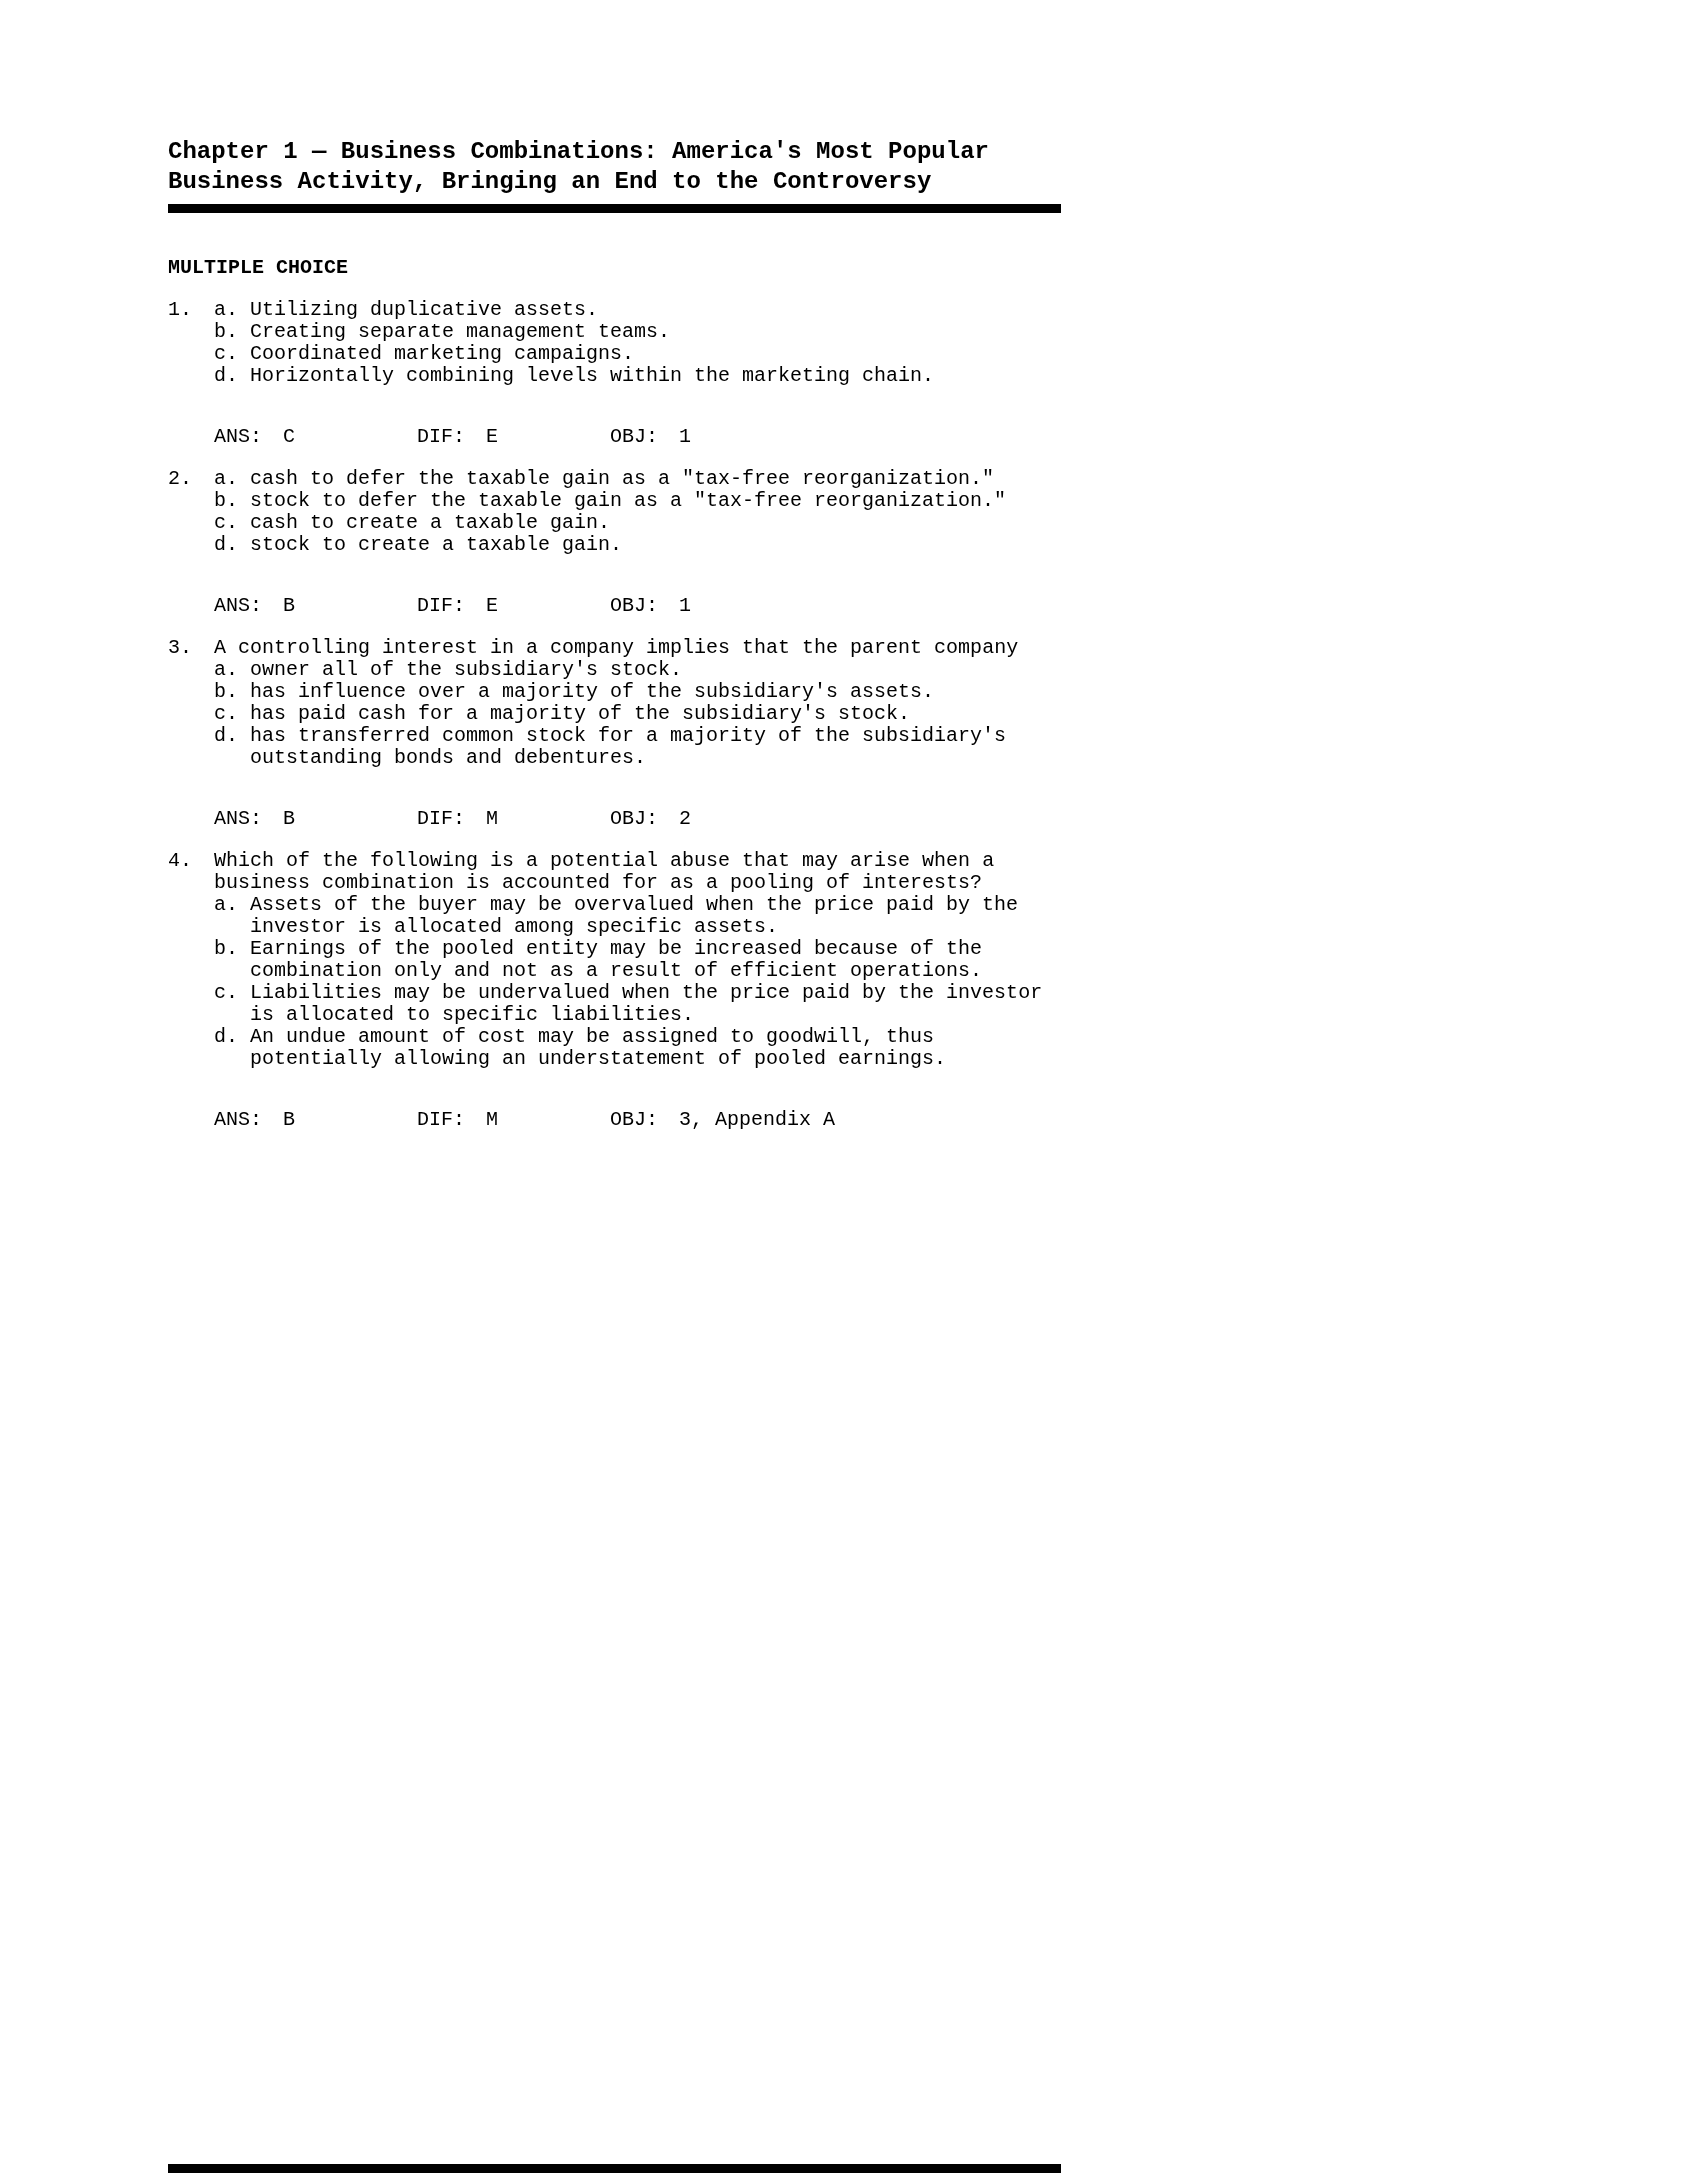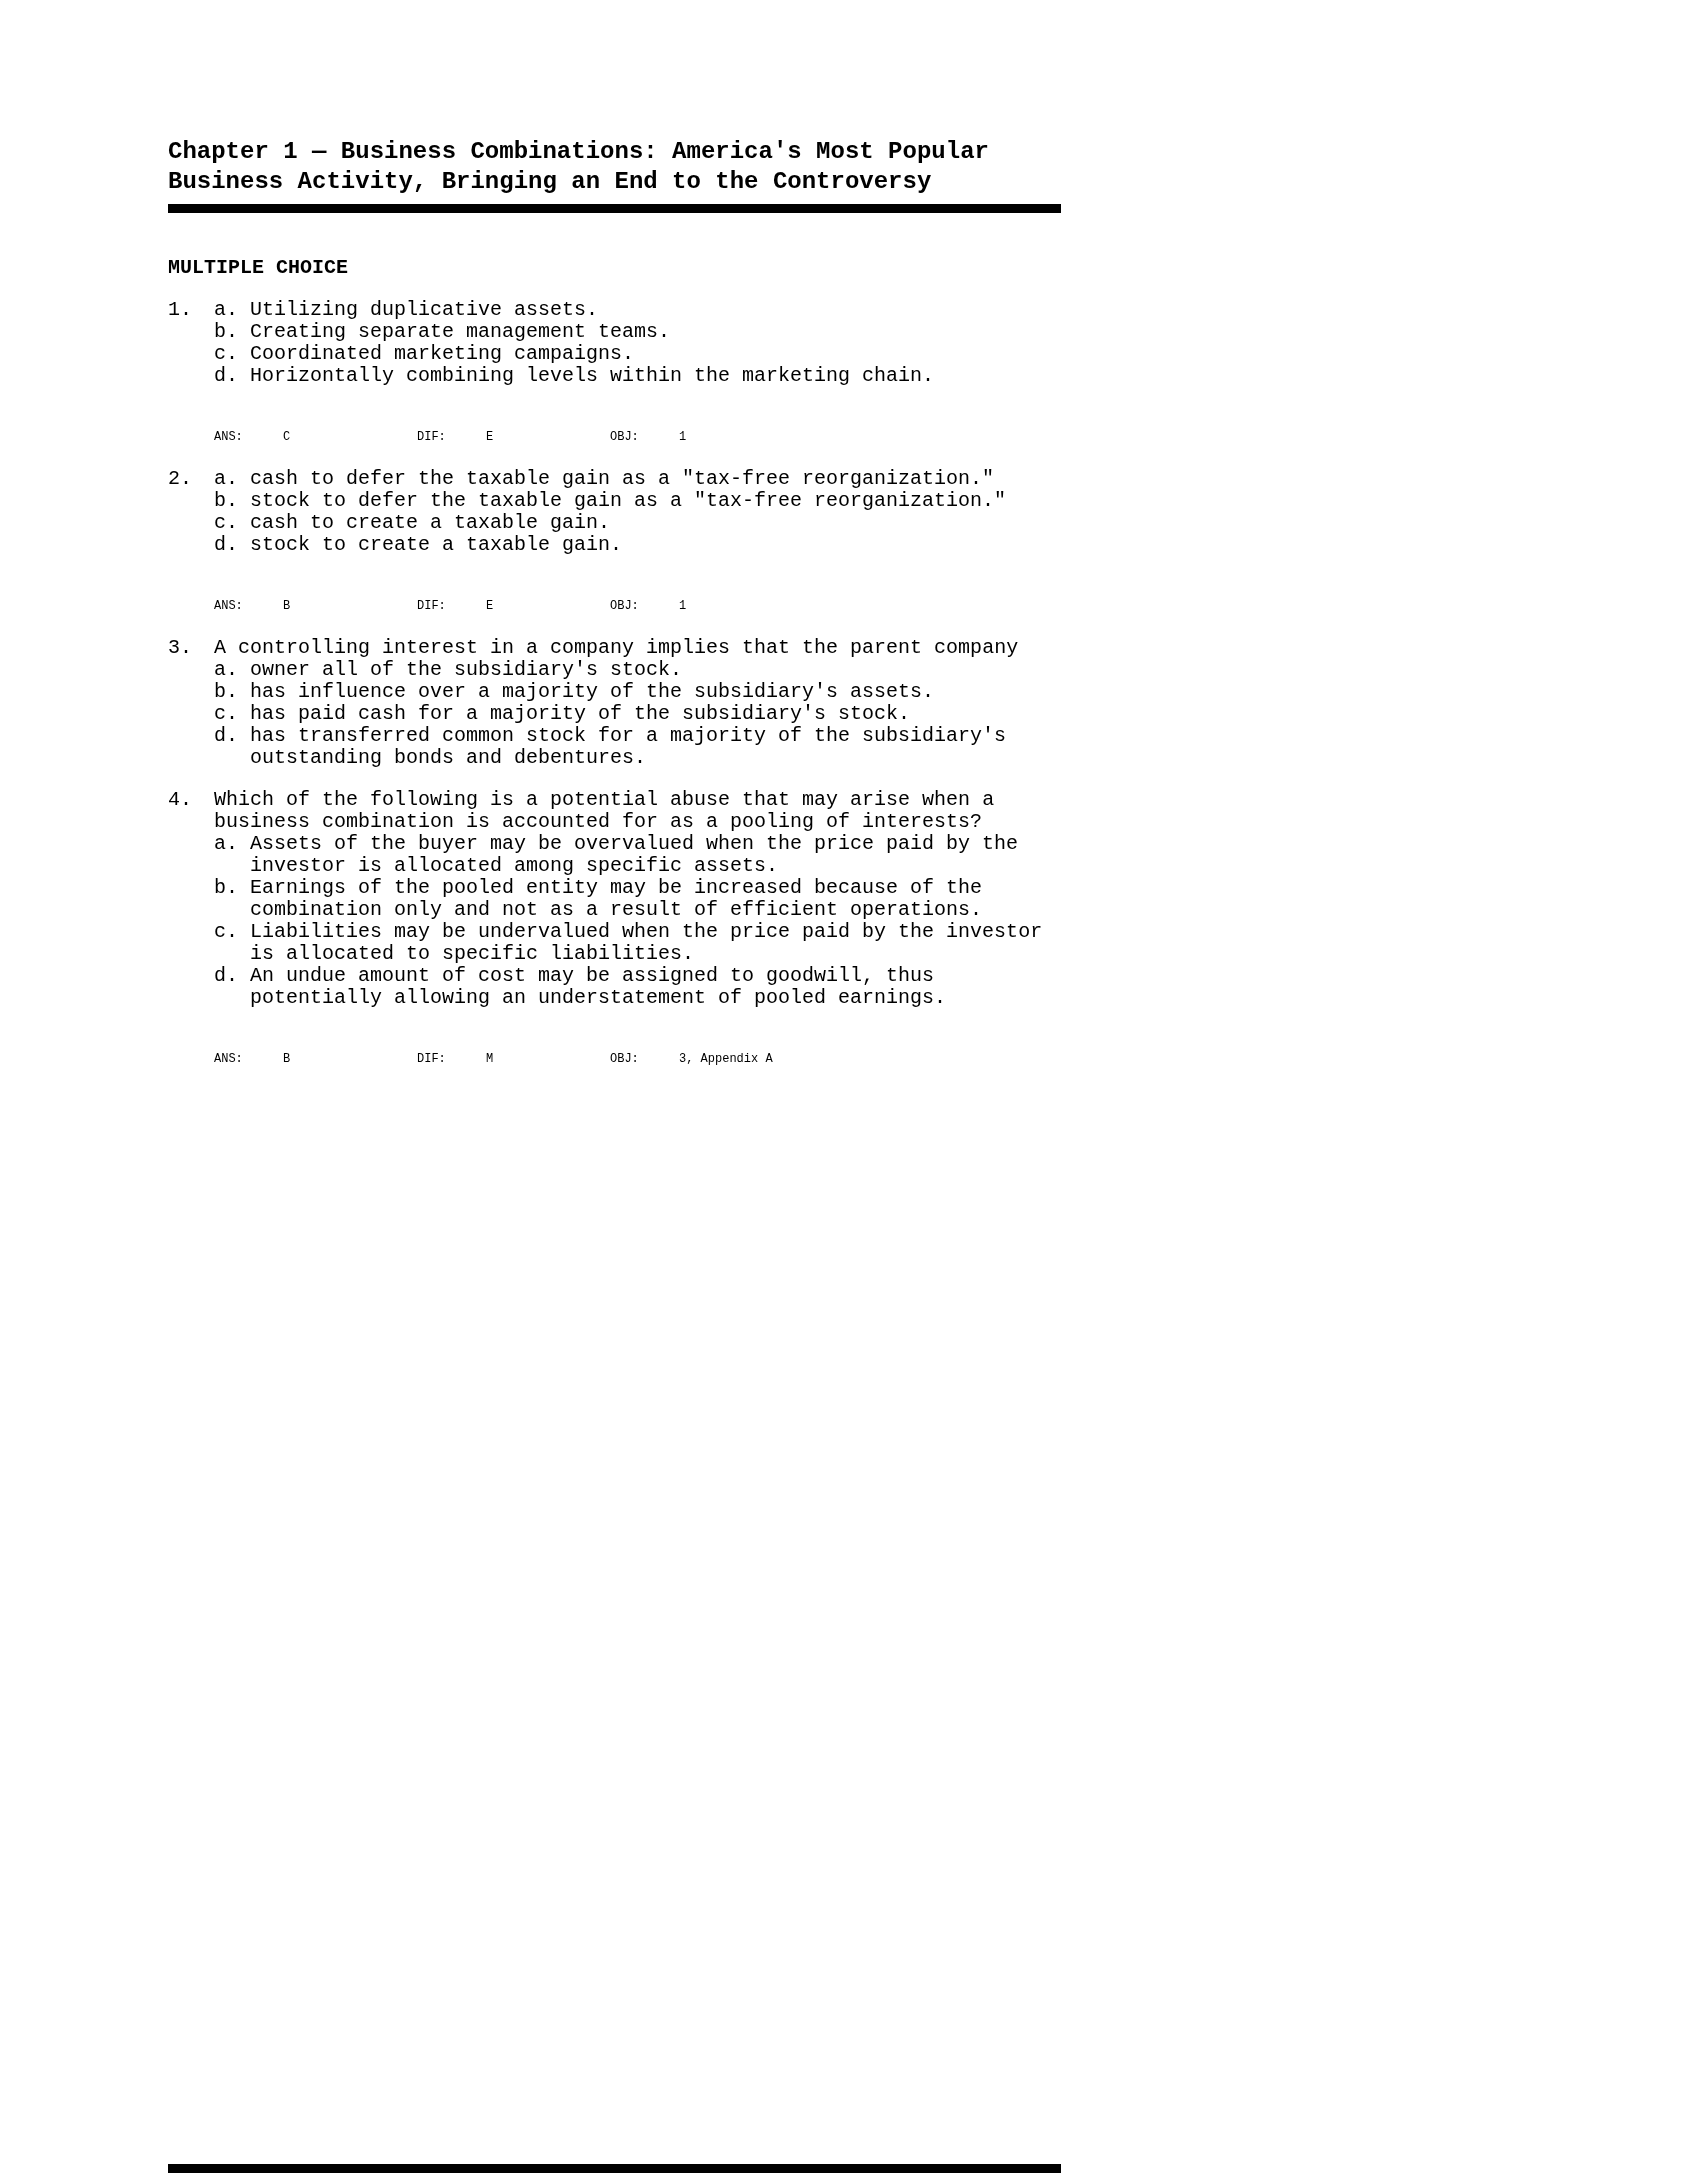--- a/index.html
+++ b/index.html
@@ -48,21 +48,21 @@
   .q-num { flex: 0 0 46px; width: 46px; }
   .q-body { flex: 0 0 832px; width: 832px; }
   .stem { width: 832px; }
   .choice { display: flex; }
   .choice .letter { flex: 0 0 36px; width: 36px; }
   .choice .ctext { width: 796px; }
 
   .ans-row {
     margin-top: 39px;
     padding-left: 46px;
-    font-size: 12px;
+    font-size: 20px;
     line-height: 22px;
     white-space: nowrap;
   }
   .ans-col { display: inline-block; vertical-align: top; }
   .ans-col .lbl { display: inline-block; width: 69px; }
   .ans-col.a1 { width: 203px; }
   .ans-col.a2 { width: 193px; }
 
   .bottom-rule {
     position: absolute;
@@ -154,20 +154,23 @@
           <div class="choice">
             <span class="letter">c.</span>
             <div class="ctext">has paid cash for a majority of the subsidiary's stock.</div>
           </div>
           <div class="choice">
             <span class="letter">d.</span>
             <div class="ctext">has transferred common stock for a majority of the subsidiary's outstanding bonds and debentures.</div>
           </div>
         </div>
       </div>
+      <div class="ans-row">
+        <span class="ans-col a1"><span class="lbl">ANS:</span><span class="val">B</span></span><span class="ans-col a2"><span class="lbl">DIF:</span><span class="val">M</span></span><span class="ans-col a3"><span class="lbl">OBJ:</span><span class="val">2</span></span>
+      </div>
     </div>
 
     <div class="question">
       <div class="q-main">
         <span class="q-num">4.</span>
         <div class="q-body">
           <div class="stem">Which of the following is a potential abuse that may arise when a business combination is accounted for as a pooling of interests?</div>
           <div class="choice">
             <span class="letter">a.</span>
             <div class="ctext">Assets of the buyer may be overvalued when the price paid by the investor is allocated among specific assets.</div>

